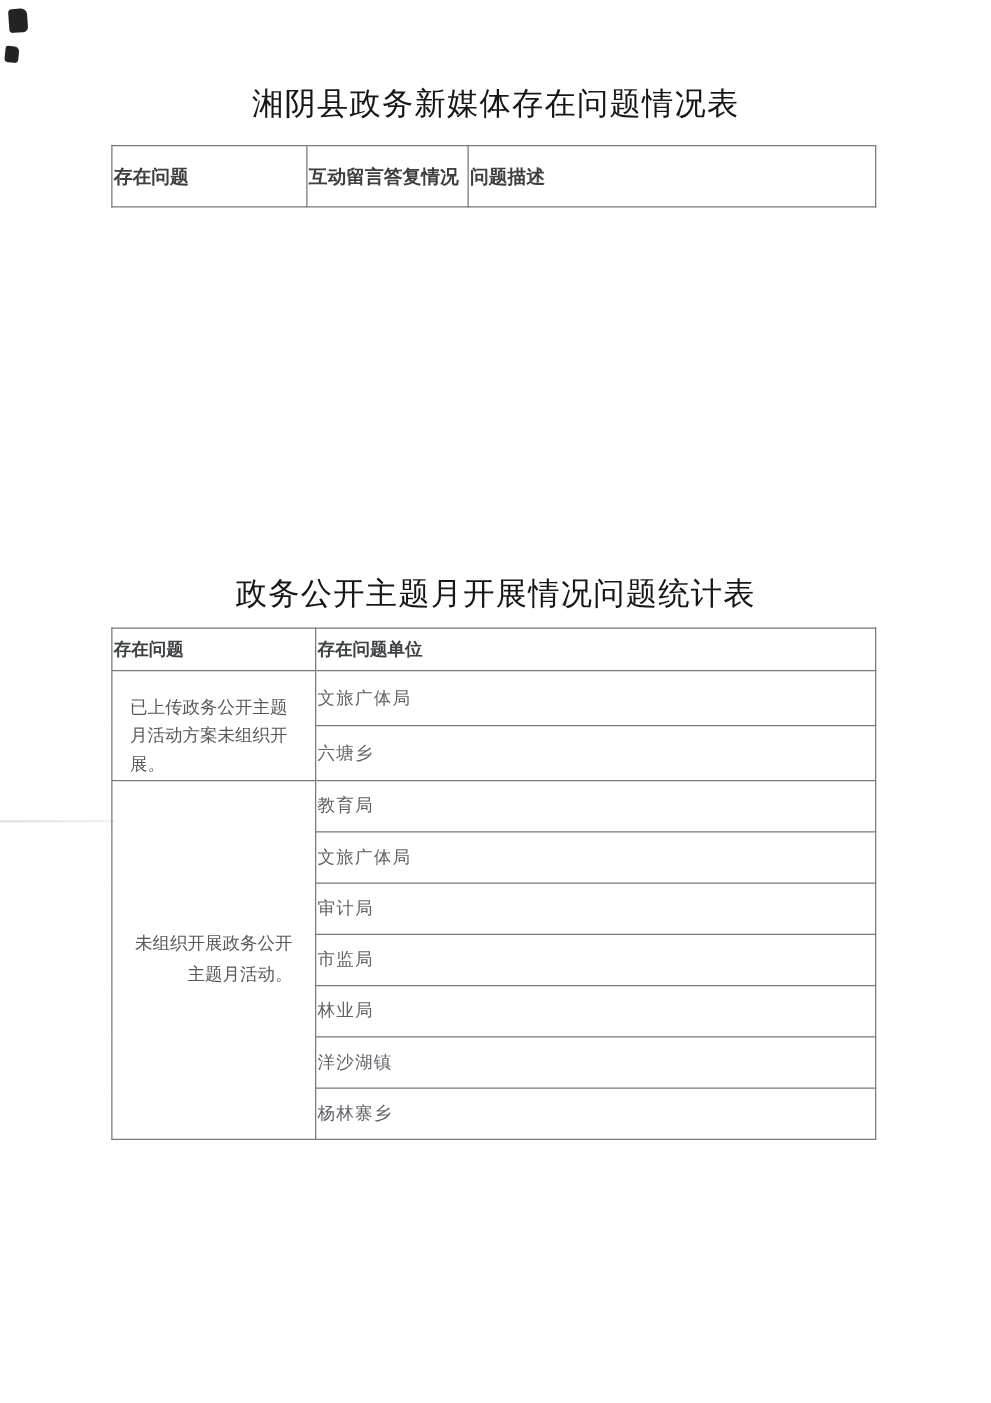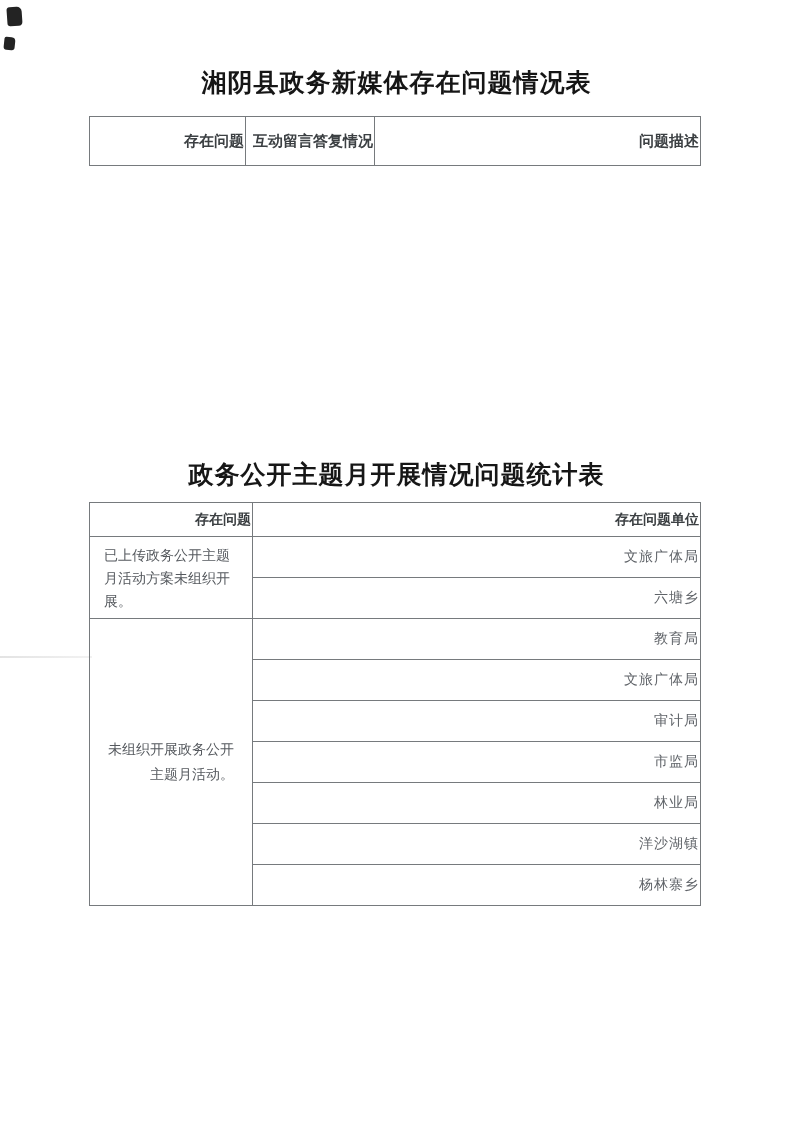--- a/index.html
+++ b/index.html
@@ -38,37 +38,37 @@
     width: 92px; height: 2px;
     background: linear-gradient(to right, #e3e3e3, #f2f2f2);
   }
   .title {
     position: absolute;
     left: 0;
     width: 793px;
     margin: 0;
     text-align: center;
     font-size: 25px;
-    font-weight: bold;
+    font-weight: normal;
     color: #161616;
     letter-spacing: 1px;
     font-family: "Liberation Serif", "DejaVu Serif", serif;
   }
   .title.t1 { top: 66px; }
   .title.t2 { top: 458px; }
 
   table.tbl {
     position: absolute;
     border-collapse: collapse;
     table-layout: fixed;
     color: #4d5156;
   }
   table.tbl th, table.tbl td {
     border: 1px solid #767a7d;
-    text-align: right;
+    text-align: left;
     vertical-align: middle;
     overflow: hidden;
   }
   table.tbl th {
     font-weight: bold;
     color: #3c4043;
   }
 
   
   table.tbl1 {
@@ -103,21 +103,21 @@
   table.tbl2 thead tr { height: 34px; }
   table.tbl2 thead th { font-size: 14px; }
   table.tbl2 tbody tr { height: 41px; }
   table.tbl2 td.unit {
     color: #5f6368;
     letter-spacing: 1px;
   }
   table.tbl2 td.prob-top {
     vertical-align: top;
     text-align: left;
-    padding: 7px 18px 0 14px;
+    padding: 18px 18px 0 14px;
     line-height: 23px;
     color: #55595e;
   }
   table.tbl2 td.prob-mid {
     vertical-align: middle;
     text-align: right;
     padding: 0 18px 0 14px;
     line-height: 25px;
     color: #55595e;
   }

